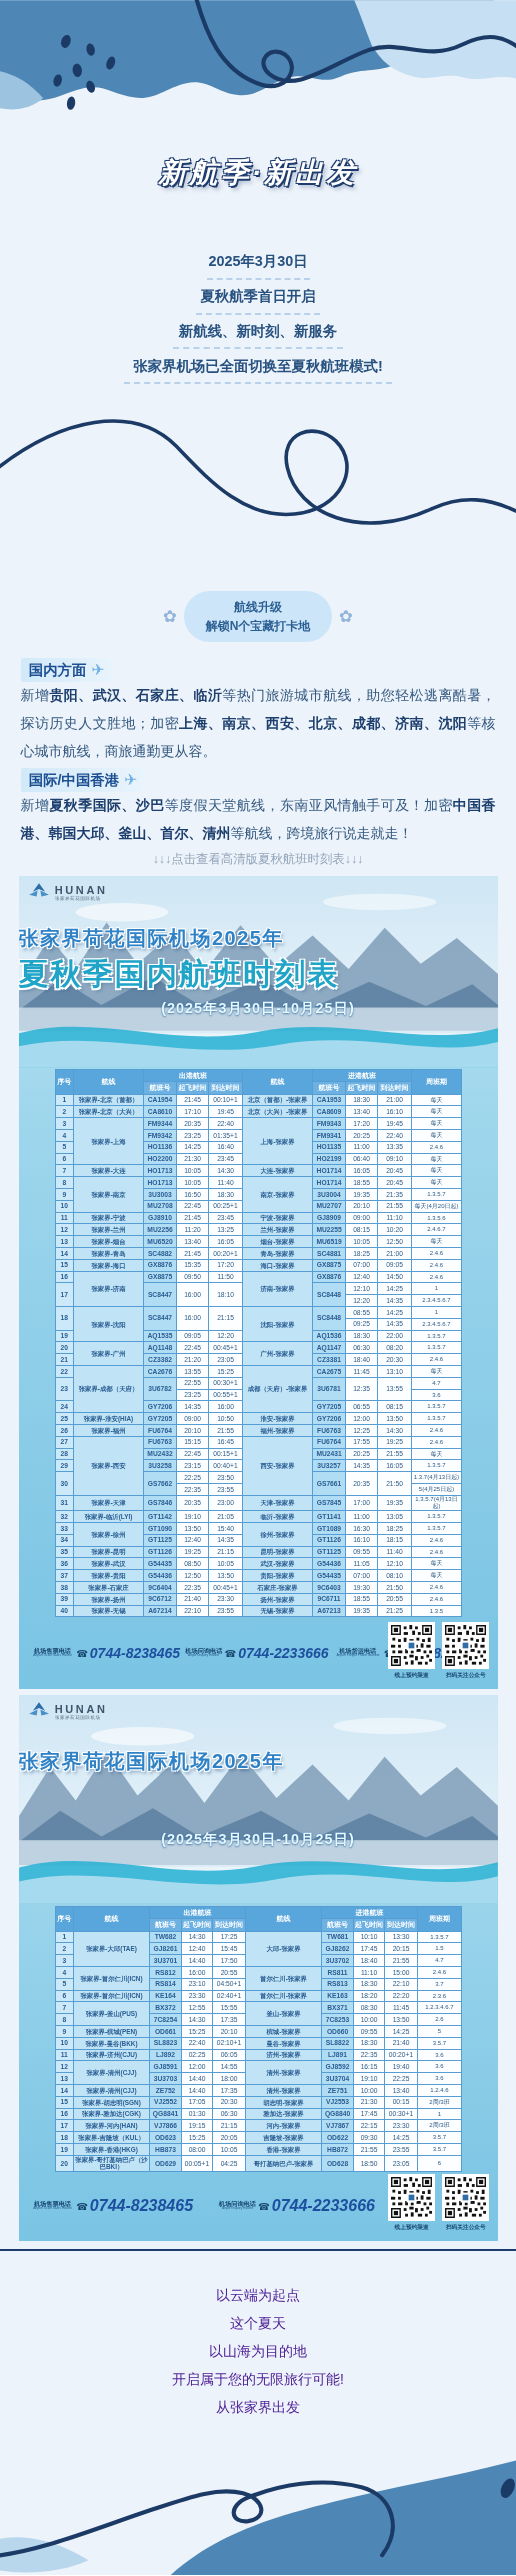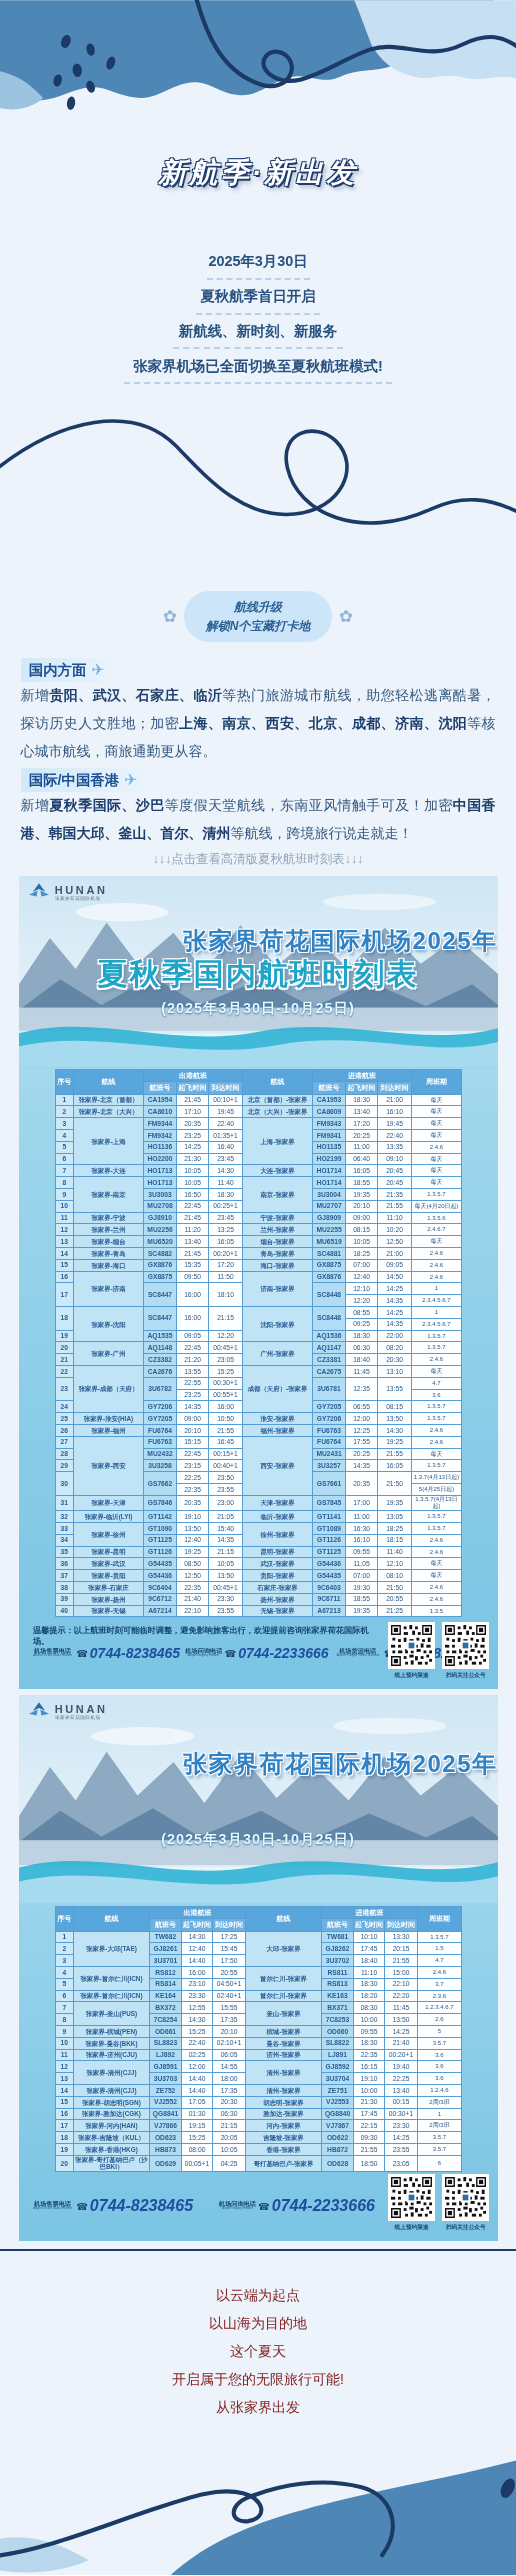--- a/index.html
+++ b/index.html
@@ -14,43 +14,43 @@
         text-shadow:1.5px 1.5px 0 #1e3c6e,-1px -1px 0 #1e3c6e,1px -1px 0 #1e3c6e,-1px 1px 0 #1e3c6e,3.1px 3.6px 4.1px rgba(30,60,110,.35);}
 
   
   .intro{top:253px;left:0;width:100%;text-align:center;color:#27517f;}
   .intro .ln{font-size:14.4px;font-weight:700;height:17.5px;line-height:17.5px;}
   .intro .dash{border-top:2.1px dashed #b7d1ea;margin:7.2px auto 8.2px auto;height:0;}
 
   
   .badge{top:591px;left:0;width:100%;display:flex;justify-content:center;align-items:center;gap:7.2px;}
   .badge .pill{background:#cde5f8;border-radius:26px;padding:7.2px 21.6px;text-align:center;
-               color:#2b5f93;font-style:italic;font-weight:bold;font-size:12px;line-height:18.5px;}
+               color:#2b5f93;font-weight:bold;font-size:12px;line-height:18.5px;}
   .badge .flower{font-size:16.5px;color:#93b4da;}
 
   
   .sec-head{position:absolute;left:20.6px;display:inline-block;background:linear-gradient(90deg,#d2e9f9,#e9f4fc);
             padding:2.6px 8.2px;border-radius:2.1px;color:#1d4f93;font-size:14.4px;font-weight:bold;}
   .sec-head .plane{color:#6fb0e4;font-size:15.5px;margin-left:5.2px;font-style:normal;}
   .para{position:absolute;left:20.6px;width:475px;font-size:14px;line-height:28px;color:#33587f;text-align:justify;}
   .para strong{color:#1d3f6e;margin-top:15px;}
   .hint{top:851px;left:0;width:100%;text-align:center;color:#93a5ba;font-size:12.4px;}
 
   
   .poster{position:absolute;left:18.5px;width:479px;overflow:hidden;
           background:linear-gradient(180deg,#bfe4f3 0%,#9ed6ec 30%,#7ac4e4 100%);}
   .poster1{top:876px;height:813px;}
   .poster2{top:1695px;height:546px;}
   .photo{position:absolute;top:0;left:0;right:0;}
   .logo{position:absolute;top:6.2px;left:8.2px;display:flex;gap:4.1px;align-items:center;}
   .logo .ln{font-size:11px;font-weight:bold;letter-spacing:2.6px;color:#3d566b;}
   .logo .ls{font-size:4.6px;color:#5c7488;letter-spacing:0.5px;}
-  .ptitle1{position:absolute;left:0;width:100%;text-align:right;font-size:24px;font-weight:900;letter-spacing:1.5px;
+  .ptitle1{position:absolute;left:0;width:100%;text-align:left;font-size:20px;font-weight:900;letter-spacing:1.5px;
            color:#2f82c6;text-shadow:-1px -1px 0 #fff,1px -1px 0 #fff,-1px 1px 0 #fff,1px 1px 0 #fff,2.1px 2.6px 3.1px rgba(30,70,120,.45);}
-  .ptitle2{position:absolute;left:0;width:100%;text-align:center;font-size:30px;font-weight:900;letter-spacing:2.1px;
+  .ptitle2{position:absolute;left:0;width:100%;text-align:left;font-size:30px;font-weight:900;letter-spacing:2.1px;
            color:#20a4c8;text-shadow:-1.5px -1.5px 0 #fff,1.5px -1.5px 0 #fff,-1.5px 1.5px 0 #fff,1.5px 1.5px 0 #fff,2.6px 3.1px 3.6px rgba(20,80,120,.4);}
   .pdate{position:absolute;left:0;width:100%;text-align:center;font-size:14.4px;font-weight:800;letter-spacing:1px;
          color:#e6f7fd;text-shadow:0 1px 2.1px rgba(30,90,140,.65),0 0 1px #2e7fc2;}
 
   
   table.sched{position:absolute;left:36px;border-collapse:collapse;table-layout:fixed;width:407px;background:#fff0;}
   table.sched th,table.sched td{border:0.5px solid #559dd2;text-align:center;vertical-align:middle;
         padding:0.5px 1px;height:9.8px;line-height:1.12;overflow:hidden;}
   table.sched thead th{background:#58a6dc;color:#fff;font-size:7px;font-weight:bold;height:10.3px;}
   table.sched thead th.c-h2{background:#6db1e2;}
@@ -72,21 +72,21 @@
   .phone .ic{font-size:9.3px;color:#17456f;}
   .phone .num{font-size:14px;font-weight:800;font-style:italic;color:#1d4f9e;letter-spacing:0px;white-space:nowrap;}
   .poster2 .phone .num{font-size:16px;}
   .qrs{position:absolute;right:8.2px;top:4.1px;display:flex;gap:7.2px;}
   .qr{width:47px;text-align:center;}
   .qr .tile{width:47px;height:47px;background:#fff;display:flex;align-items:center;justify-content:center;}
   .qr .cap{font-size:5.7px;color:#17456f;margin-top:3.1px;font-weight:600;}
 
   
   .divider{top:2249px;left:0;width:100%;height:1.5px;background:#1e3c6e;}
-  .footer{top:2281px;left:0;width:100%;text-align:center;font-size:14px;line-height:28px;color:#7f1d1d;font-weight:500;}
+  .footer{top:2281px;left:0;width:100%;text-align:center;font-size:14px;line-height:28px;color:#4c1d95;font-weight:500;}
   .whiteband{top:2575px;left:0;width:100%;height:125px;background:#ffffff;}
 </style>
 </head>
 <body>
 
 <svg width="0" height="0" style="position:absolute">
   <defs>
     <symbol id="qrp" viewBox="0 0 29 29">
       <rect width="29" height="29" fill="#fff"></rect>
       <g fill="#111">
@@ -729,21 +729,20 @@
           <td class="c-r">无锡-张家界</td>
           <td class="c-f">A67213</td>
           <td class="c-t">19:35</td>
           <td class="c-t">21:25</td>
           <td class="c-w">1.3.5</td>
         </tr>
       </tbody>
     </table>
 
   <div class="noteband">
-    <div class="note">温馨提示：以上航班时刻可能临时调整，避免影响旅客出行，欢迎提前咨询张家界荷花国际机场。</div>
     <div class="phones">
       <div class="phone">
         <div class="lblc">
             <div class="lbl">机场售票电话</div>
             <div class="en">Airport Ticket Sales Hotline</div>
           </div>
         <span class="ic">☎</span>
         <span class="num">0744-8238465</span>
       </div>
       <div class="phone">
@@ -1108,22 +1107,22 @@
           </div>
         <div class="cap">扫码关注公众号</div>
       </div>
     </div>
   </div>
 </div>
 
 <div class="abs divider"></div>
 <div class="abs footer">
   <div>以云端为起点</div>
+  <div>这个夏天</div>
   <div>以山海为目的地</div>
-  <div>这个夏天</div>
   <div>开启属于您的无限旅行可能!</div>
   <div>从张家界出发</div>
 </div>
 
 <svg class="abs" style="top:2456px;left:0" width="516" height="120" viewBox="0 0 1002 232">
   <path fill="#4e86b5" d="M330,232 C420,150 530,118 650,88 C770,58 880,40 1002,8 L1002,232 Z"></path>
   <path fill="#b9d7ec" d="M0,160 C60,150 120,170 172,202 C120,226 50,230 0,222 Z"></path>
   <ellipse cx="986" cy="62" rx="12" ry="20" transform="rotate(25 986 62)" fill="#1b3a66"></ellipse>
   <path fill="none" stroke="#1b3a66" stroke-width="8" stroke-linecap="round" d="M-20,195 C80,185 180,142 300,102 C372,78 424,60 472,72 C512,82 522,120 482,126 C447,130 442,96 482,80 C542,56 622,40 702,60 C762,76 782,140 742,192"></path>
 </svg>

